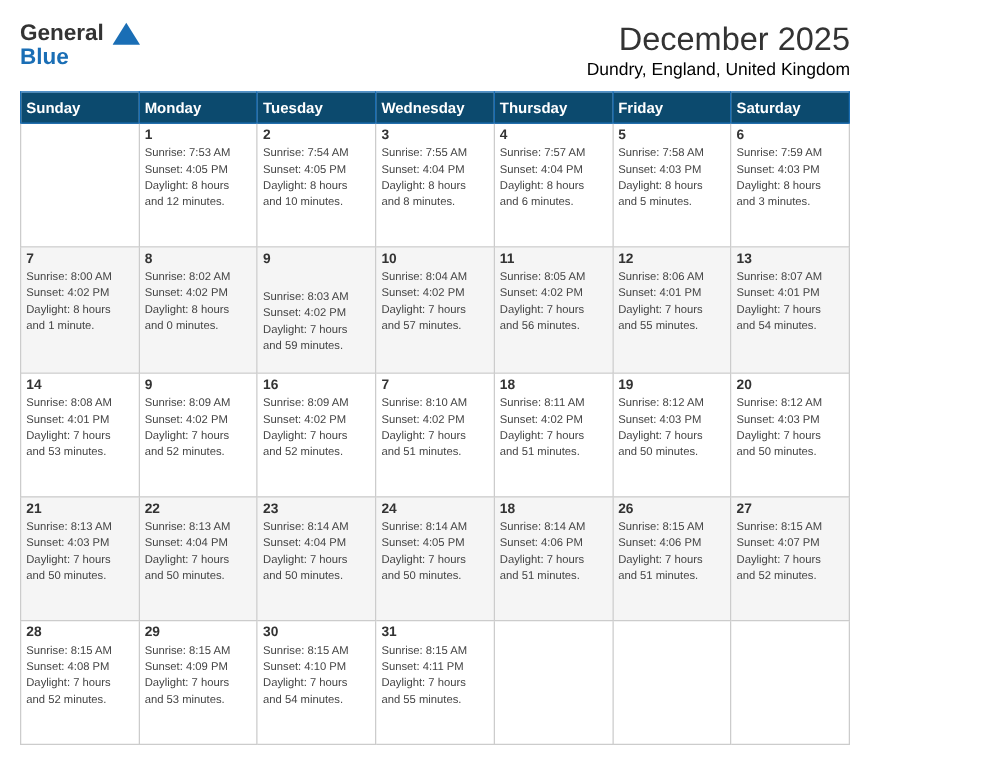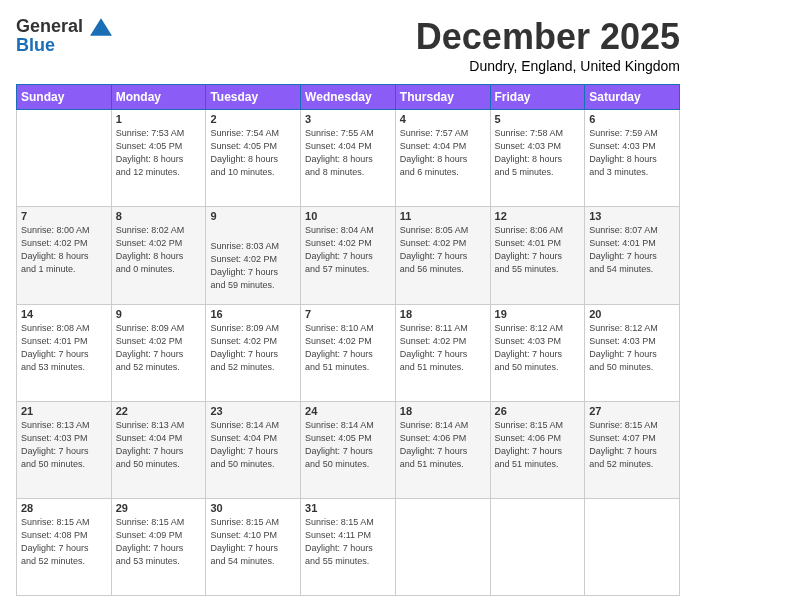--- a/index.html
+++ b/index.html
@@ -29,35 +29,35 @@
     }
     .logo-icon {
       width: 22px;
       height: 20px;
       margin-left: 2px;
     }
     .title-block {
       text-align: right;
     }
     .month-title {
-      font-size: 36px;
-      font-weight: bold;
+      font-size: 26px;
+      font-weight: normal;
       color: #333;
     }
     .location {
       font-size: 14px;
       color: #000000;
     }
     .calendar-table {
       width: 100%;
       border-collapse: collapse;
       flex: 1;
     }
     .calendar-table thead tr th {
-      background-color: #8b5cf6;
+      background-color: #0c4a6e;
       color: #fff;
       font-size: 12px;
       font-weight: bold;
       padding: 5px 4px;
       text-align: left;
       border: 1px solid #1a6eb5;
     }
     .calendar-table tbody tr td {
       border: 1px solid #ccc;
       vertical-align: top;

